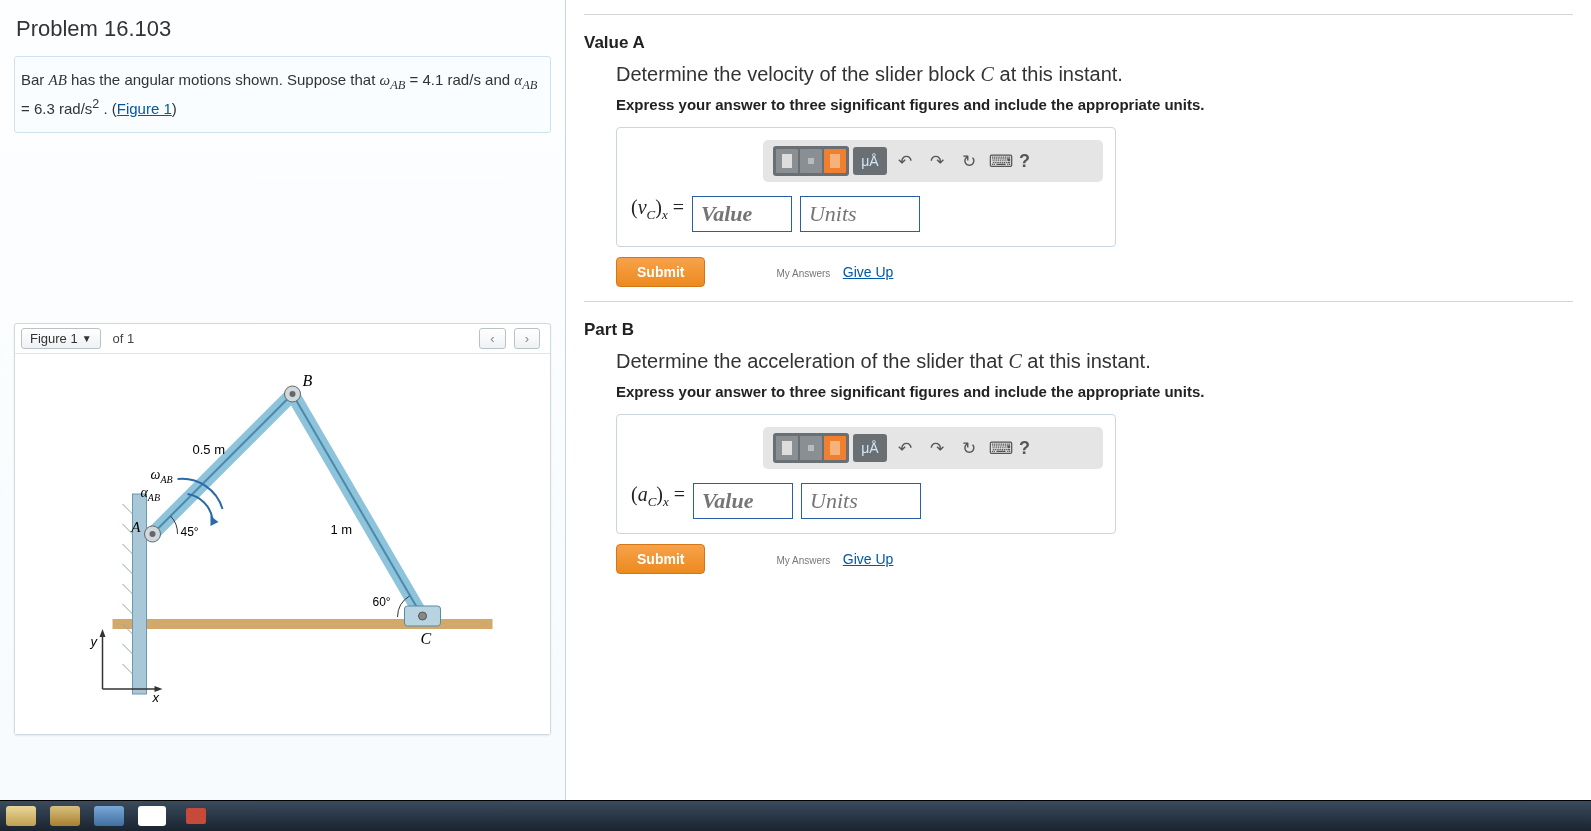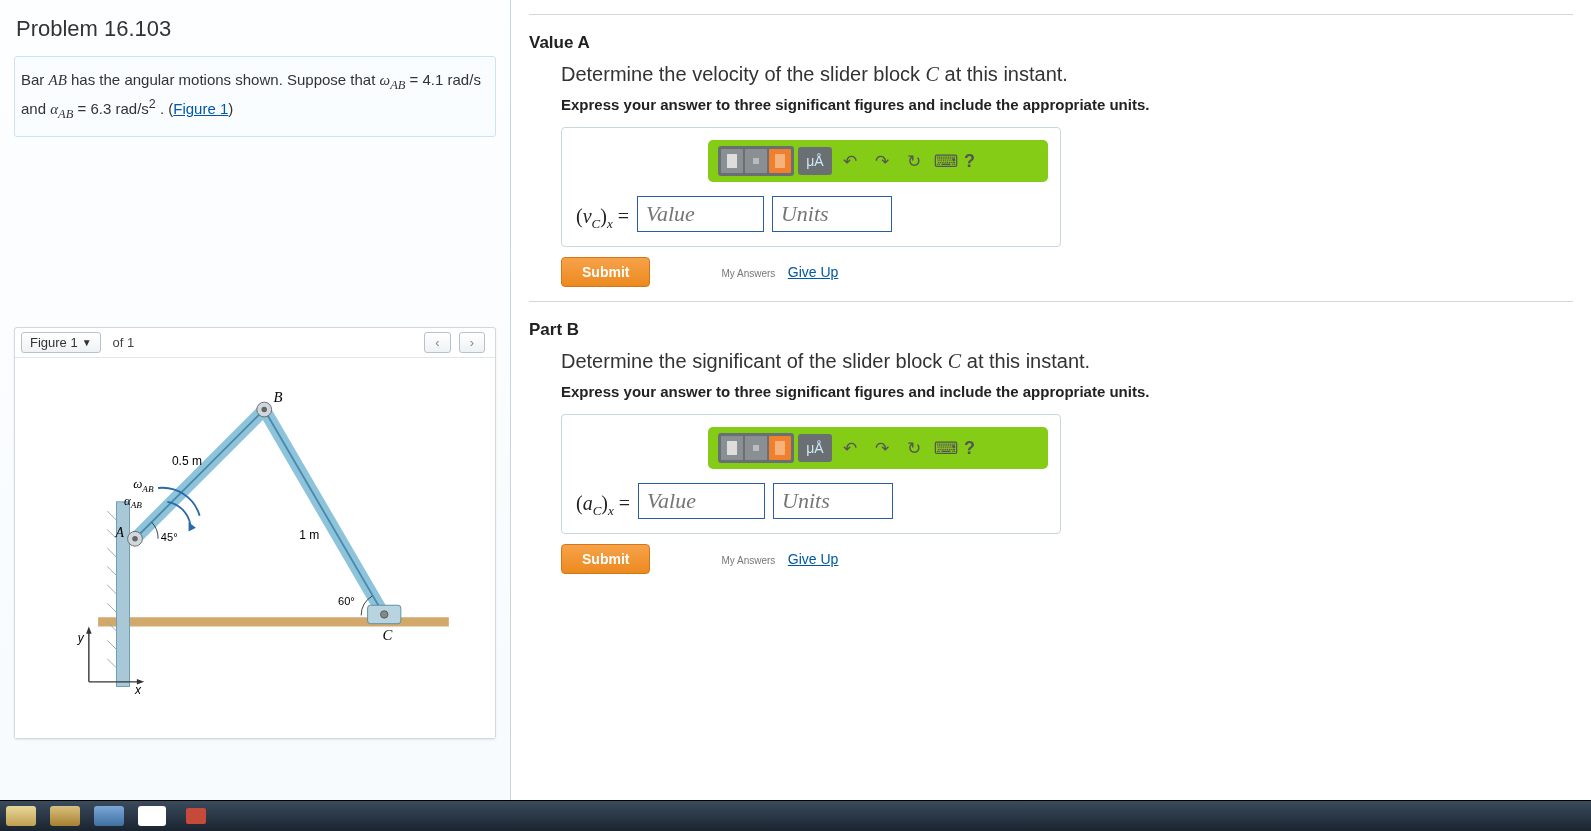--- a/index.html
+++ b/index.html
@@ -1,18 +1,18 @@
 <!DOCTYPE html>
 <html><head>
 <meta charset="utf-8">
 <style>
   * { box-sizing: border-box; margin: 0; padding: 0; }
   html, body { width: 1591px; height: 831px; font-family: Arial, Helvetica, sans-serif; background: #f5f8fa; overflow: hidden; }
   .page { display: flex; width: 100%; height: 800px; background: #fff; }
-  .left-pane { width: 511px; border-right: 1px solid #c5d6e0; padding: 10px 14px 0 14px; background: linear-gradient(#fdfeff, #f7fbfd); display: flex; flex-direction: column; }
+  .left-pane { width: 566px; border-right: 1px solid #c5d6e0; padding: 10px 14px 0 14px; background: linear-gradient(#fdfeff, #f7fbfd); display: flex; flex-direction: column; }
   .right-pane { flex: 1; padding: 0 18px; background: #fff; }
   .problem-title { font-size: 22px; color: #333; font-weight: normal; margin: 6px 0 14px 2px; }
   .problem-box { border: 1px solid #cfe3ef; background: #fafdff; border-radius: 3px; padding: 12px 6px; font-size: 15px; color: #333; line-height: 1.5; }
   .problem-box .ital { font-style: italic; font-family: 'Times New Roman', serif; }
   .fig-link { color: #0058a8; text-decoration: underline; cursor: pointer; }
   .figure-panel { margin-top: 190px; border: 1px solid #d1d8de; border-radius: 3px; background: #fff; box-shadow: 0 1px 2px rgba(0,0,0,0.08); }
   .figure-header { display: flex; align-items: center; padding: 4px 6px; border-bottom: 1px solid #e0e6ea; }
   .fig-btn { border: 1px solid #b8c2c9; background: linear-gradient(#fff,#eef2f4); border-radius: 3px; font-size: 13px; color: #333; padding: 2px 8px; cursor: pointer; margin-right: 4px; display: inline-flex; align-items: center; }
   .fig-btn .caret { margin-left: 4px; font-size: 10px; }
   .fig-of { font-size: 13px; color: #444; margin-left: 8px; }
@@ -20,32 +20,32 @@
   .fig-nav .fig-btn { padding: 2px 10px; color: #888; }
   .figure-body { height: 380px; position: relative; background: #fff; }
   .figure-body svg { width: 100%; height: 100%; }
   .right-pane hr { border: none; border-top: 1px solid #d6d6d6; margin: 14px 0 10px 0; }
   .part-title { font-size: 17px; font-weight: bold; color: #222; margin: 18px 0 10px 0; }
   .part-body { padding-left: 32px; }
   .prompt { font-size: 20px; color: #333; margin-bottom: 10px; }
   .prompt .ital { font-style: italic; font-family: 'Times New Roman', serif; }
   .instruction { font-size: 15px; font-weight: bold; color: #222; margin-bottom: 14px; }
   .answer-box { border: 1px solid #c9d6df; border-radius: 4px; background: #fff; width: 500px; padding-bottom: 10px; margin-bottom: 10px; }
-  .toolbar { margin: 12px 12px 10px auto; width: 340px; background: #84cc16; border-radius: 5px; padding: 6px 10px; display: flex; align-items: center; gap: 4px; justify-content: flex-start; }
+  .toolbar { margin: 12px 12px 10px auto; width: 340px; background: #e5e5e5; border-radius: 5px; padding: 6px 10px; display: flex; align-items: center; gap: 4px; justify-content: flex-start; }
   .tb-btn { width: 28px; height: 28px; display: inline-flex; align-items: center; justify-content: center; cursor: pointer; color: #555; font-size: 17px; }
   .tb-group { display: inline-flex; background: #6a6f74; border-radius: 3px; padding: 2px; }
   .tb-group .cell { width: 22px; height: 24px; background: #8a8f94; margin: 1px; border-radius: 1px; display: inline-flex; align-items: center; justify-content: center; }
   .tb-group .cell.hl { background: #f07f2e; }
   .tb-units { background: #6a6f74; color: #cfe7f5; border-radius: 3px; width: 34px; height: 28px; display: inline-flex; align-items: center; justify-content: center; font-size: 14px; cursor: pointer; }
   .tb-help { font-size: 18px; font-weight: bold; color: #555; cursor: pointer; }
-  .input-row { display: flex; align-items: flex-end; padding: 4px 14px; gap: 8px; }
+  .input-row { display: flex; align-items: flex-start; padding: 4px 14px; gap: 8px; }
   .var-label { font-family: 'Times New Roman', serif; font-size: 20px; color: #222; white-space: nowrap; }
   .var-label .sub { font-size: 13px; vertical-align: sub; font-style: italic; }
   .field { border: 1px solid #2a5fa5; height: 36px; font-family: 'Times New Roman', serif; font-size: 22px; font-style: italic; color: #9aa6b0; padding: 0 8px; background: #fff; }
-  .field.value { width: 127px; }
+  .field.value { width: 100px; font-weight: bold; }
   .field.units { width: 120px; }
   .action-row { display: flex; align-items: center; gap: 71px; margin-top: 4px; }
   .submit-btn { background: linear-gradient(#f7a24a,#ec8a1f); color: #fff; font-weight: bold; font-size: 14px; border: 1px solid #d47616; border-radius: 4px; padding: 6px 20px; cursor: pointer; }
   .my-answers { color: #777; font-size: 10px; }
   .give-up { color: #0058a8; text-decoration: underline; font-size: 14px; cursor: pointer; margin-left: 8px; }
   .taskbar { position: absolute; left: 0; bottom: 0; width: 1591px; height: 31px; background: linear-gradient(#3a4b5c, #1a2430); border-top: 1px solid #000; display: flex; align-items: center; padding: 0 6px; gap: 14px; }
   .tb-item { width: 42px; height: 24px; border-radius: 2px; display: inline-block; }
   .tb-red { background: #c54a3a; width: 20px; height: 16px; border-radius: 2px; margin-left: 6px; }
 </style>
 </head>
@@ -182,21 +182,21 @@
           <span class="my-answers">My Answers</span>
           <span class="give-up">Give Up</span>
         </span>
       </div>
     </div>
 
     <hr>
     <div class="part-title">Part B</div>
     <div class="part-body">
       <div class="prompt">
-        <span>Determine the significant of the slider block </span><span class="ital">C</span><span> at this instant.</span>
+        <span>Determine the acceleration of the slider that </span><span class="ital">C</span><span> at this instant.</span>
       </div>
       <div class="instruction">Express your answer to three significant figures and include the appropriate units.</div>
 
       <div class="answer-box">
         <div class="toolbar">
           <span class="tb-group">
             <span class="cell">
                 <svg width="10" height="14">
                   <rect width="10" height="14" fill="#ddd"></rect>
                 </svg>

